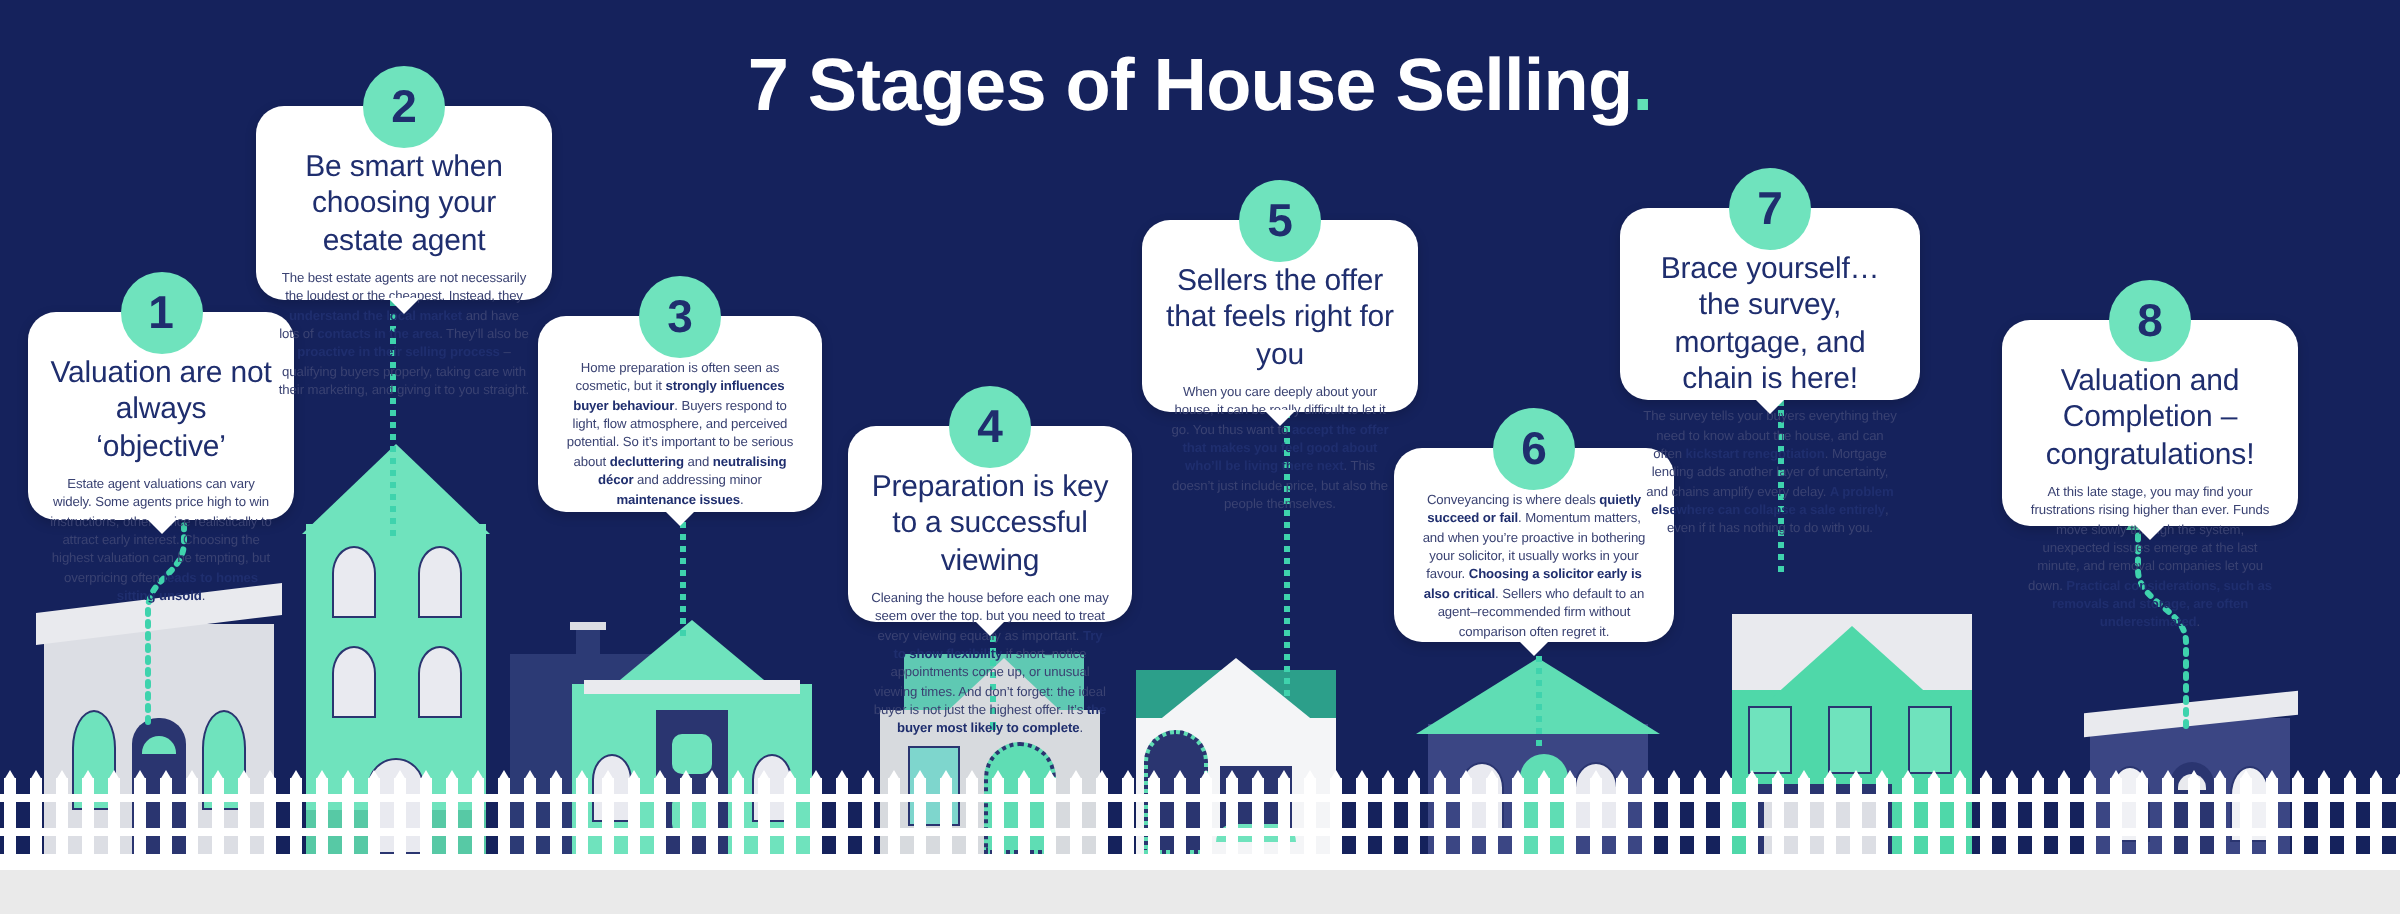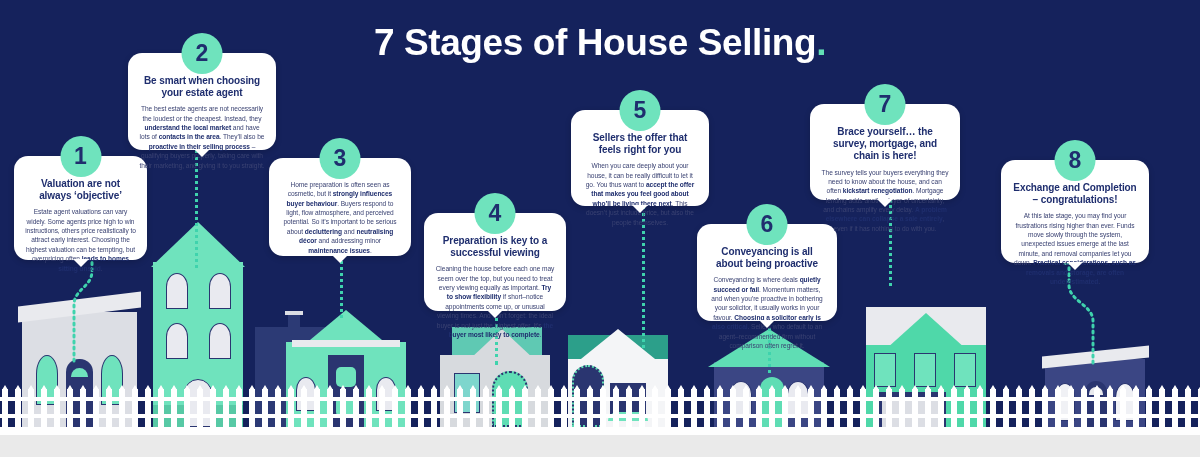--- a/index.html
+++ b/index.html
@@ -58,21 +58,21 @@
     display:flex;align-items:center;justify-content:center;
     line-height:1;
   }
   .card .tail{
     position:absolute;bottom:-7px;left:50%;transform:translateX(-50%);
     width:0;height:0;border-left:8px solid transparent;border-right:8px solid transparent;
     border-top:8px solid #ffffff;
   }
   .card h3{
     margin:0 0 5px 0;text-align:center;color:#1f2e6e;
-    font-size:10px;font-weight:bold;line-height:1.22;letter-spacing:-0.1px;
+    font-size:15px;font-weight:normal;line-height:1.22;letter-spacing:-0.1px;
   }
   .card p{
     margin:0;text-align:center;color:#3a4272;
     font-size:6.6px;line-height:1.42;letter-spacing:-0.05px;
   }
   .card p b{color:#1f2e6e;font-weight:bold;}
 </style>
 </head>
 <body>
 
@@ -338,32 +338,31 @@
 
   <div class="card" style="left:571px;top:110px;width:138px;height:96px;">
     <div class="badge">5</div>
     <h3>Sellers the offer that feels right for you</h3>
     <p>When you care deeply about your house, it can be really difficult to let it go. You thus want to <b>accept the offer that makes you feel good about who’ll be living there next</b>. This doesn’t just include price, but also the people themselves.</p>
     <div class="tail"></div>
   </div>
 
   <div class="card" style="left:697px;top:224px;width:140px;height:97px;">
     <div class="badge">6</div>
-    <h3>Conveyancing is all about being proactive</h3>
     <p>Conveyancing is where deals <b>quietly succeed or fail</b>. Momentum matters, and when you’re proactive in bothering your solicitor, it usually works in your favour. <b>Choosing a solicitor early is also critical</b>. Sellers who default to an agent–recommended firm without comparison often regret it.</p>
     <div class="tail"></div>
   </div>
 
   <div class="card" style="left:810px;top:104px;width:150px;height:96px;">
     <div class="badge">7</div>
     <h3>Brace yourself… the survey, mortgage, and chain is here!</h3>
     <p>The survey tells your buyers everything they need to know about the house, and can often <b>kickstart renegotiation</b>. Mortgage lending adds another layer of uncertainty, and chains amplify every delay. <b>A problem elsewhere can collapse a sale entirely</b>, even if it has nothing to do with you.</p>
     <div class="tail"></div>
   </div>
 
   <div class="card" style="left:1001px;top:160px;width:148px;height:103px;">
     <div class="badge">8</div>
-    <h3>Exchange and Completion – congratulations!</h3>
+    <h3>Valuation and Completion – congratulations!</h3>
     <p>At this late stage, you may find your frustrations rising higher than ever. Funds move slowly through the system, unexpected issues emerge at the last minute, and removal companies let you down. <b>Practical considerations, such as removals and storage, are often underestimated</b>.</p>
     <div class="tail"></div>
   </div>
 
 </div>
 
 </body></html>

